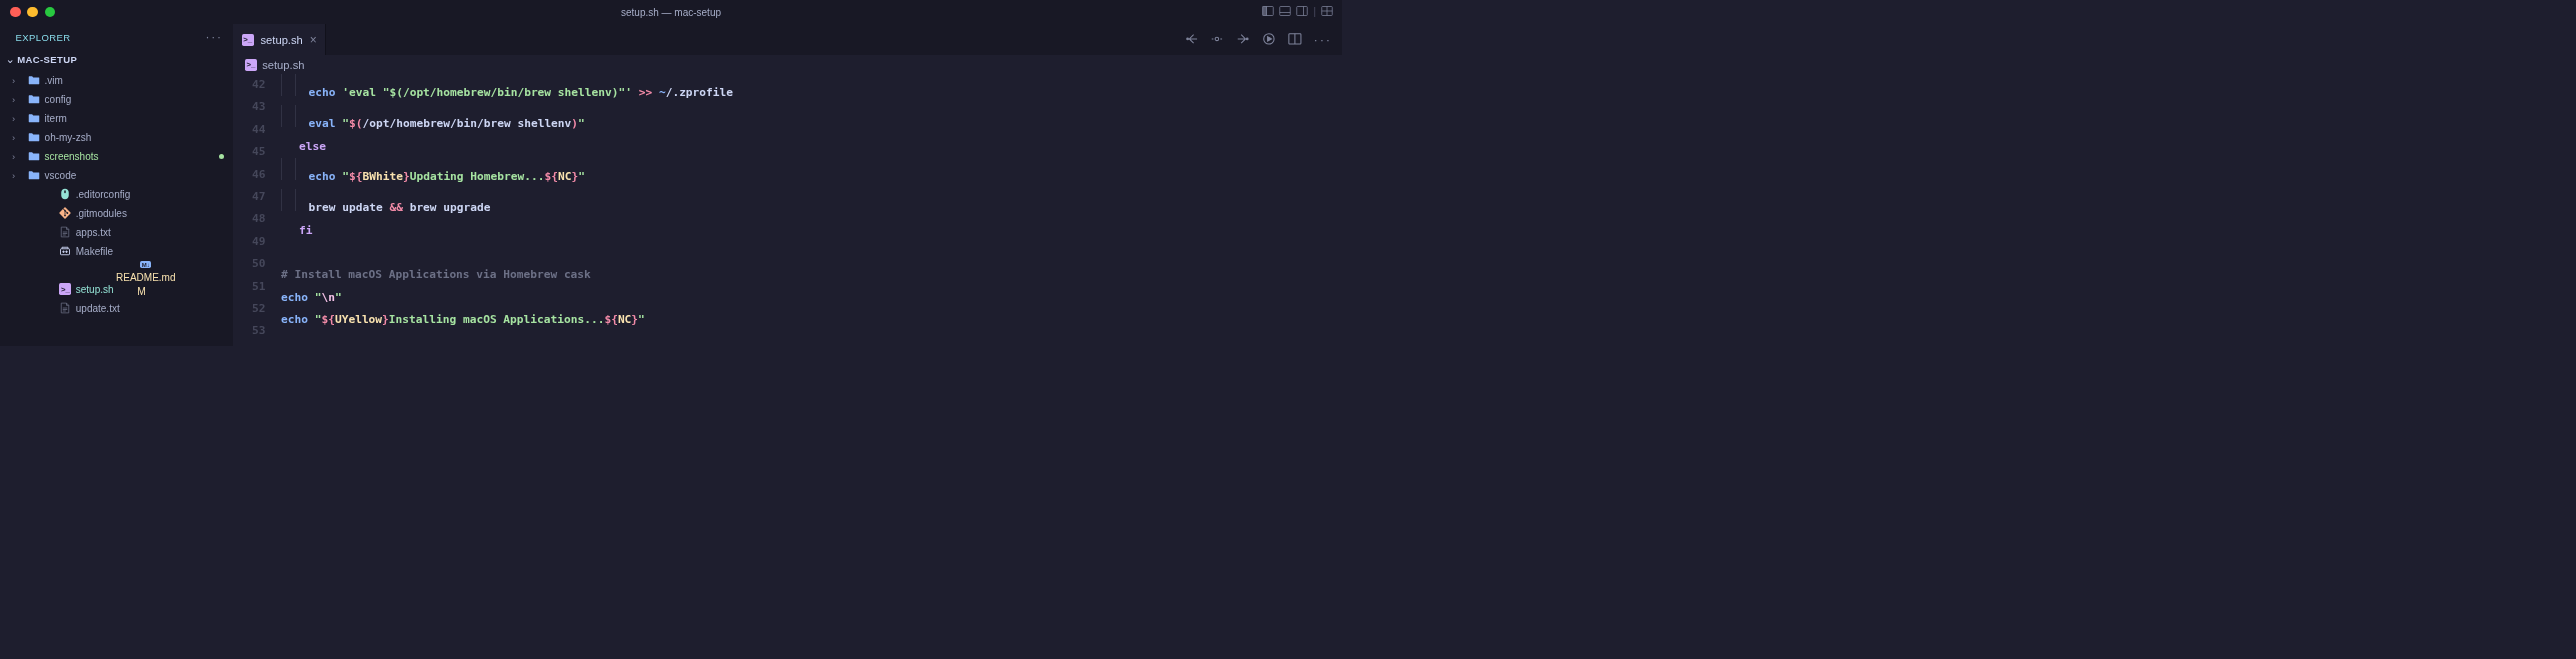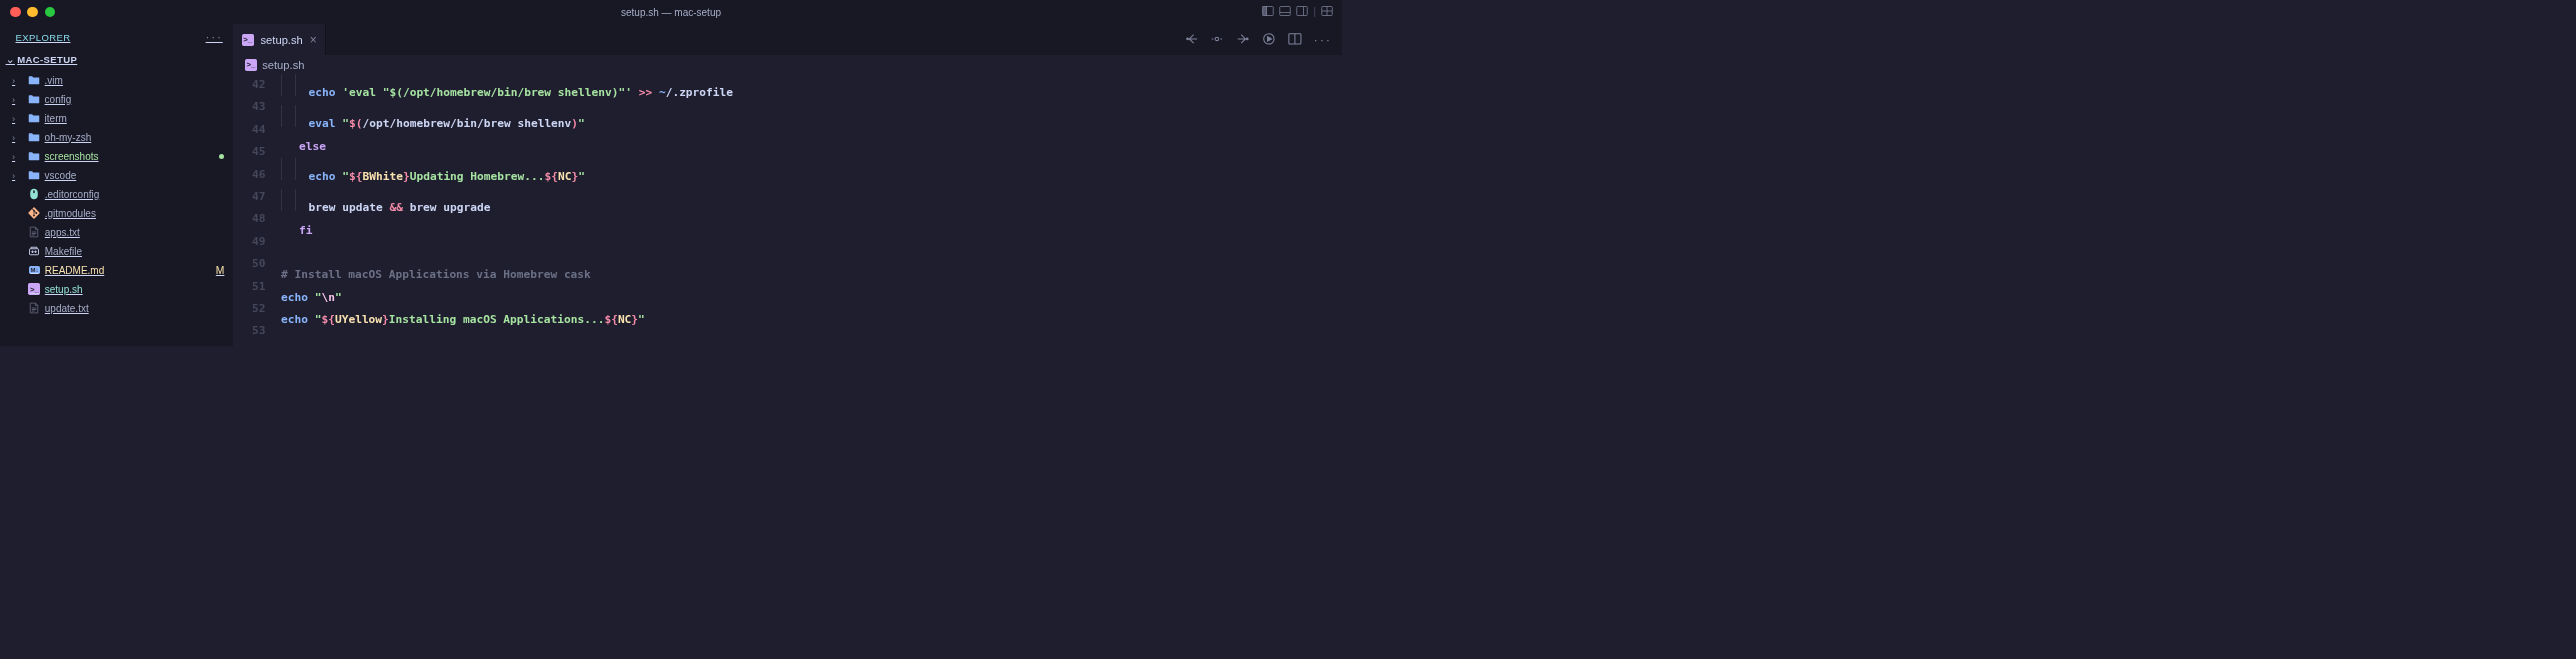--- a/index.html
+++ b/index.html
@@ -57,21 +57,20 @@
   flex: 1;
   display: flex;
   overflow: hidden;
 }
 .sidebar {
   width: 233px;
   background: #181825;
   display: flex;
   flex-direction: column;
   flex-shrink: 0;
-  text-decoration: underline;
 }
 .sidebar-header {
   height: 26px;
   display: flex;
   align-items: center;
   padding: 0 10.3px 0 15.5px;
 }
 .explorer-label {
   color: #89dceb;
   font-size: 9.5px;
@@ -107,21 +106,21 @@
 }
 .tree-item {
   height: 19px;
   display: flex;
   align-items: center;
   padding-left: 12px;
   cursor: pointer;
   color: #a6adc8;
   gap: 3.4px;
 }
-.tree-item.file { padding-left: 27.6px; }
+.tree-item.file { padding-left: 27.6px; margin-left: 31px; }
 .tree-item .chev {
   width: 12px;
   color: #7f849c;
   font-size: 9.5px;
 }
 .tree-item .icon {
   width: 13.8px;
   height: 13.8px;
   display: flex;
   align-items: center;
@@ -138,21 +137,21 @@
   margin-right: 8.6px;
 }
 .tree-item .status-letter {
   margin-right: 8.6px;
   font-size: 10.3px;
 }
 .folder-icon svg { fill: #89b4fa; }
 .active-row {
   color: #94e2d5 !important;
 }
-.modified-row { color: #f9e2af; }
+.modified-row { color: #f9e2af; flex-direction: column; }
 .editor-area {
   flex: 1;
   display: flex;
   flex-direction: column;
   background: #1e1e2e;
 }
 .tabs-row {
   height: 31px;
   background: #181825;
   display: flex;

